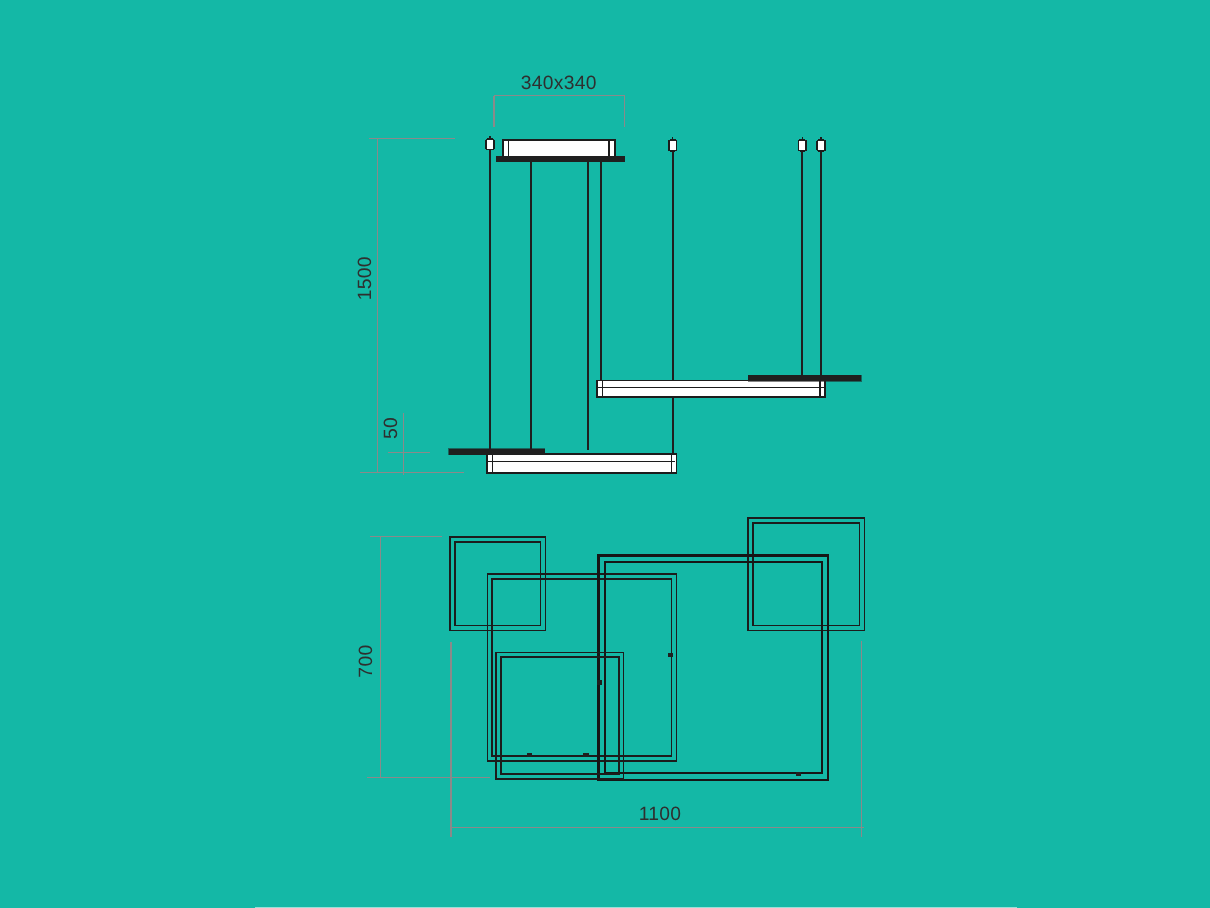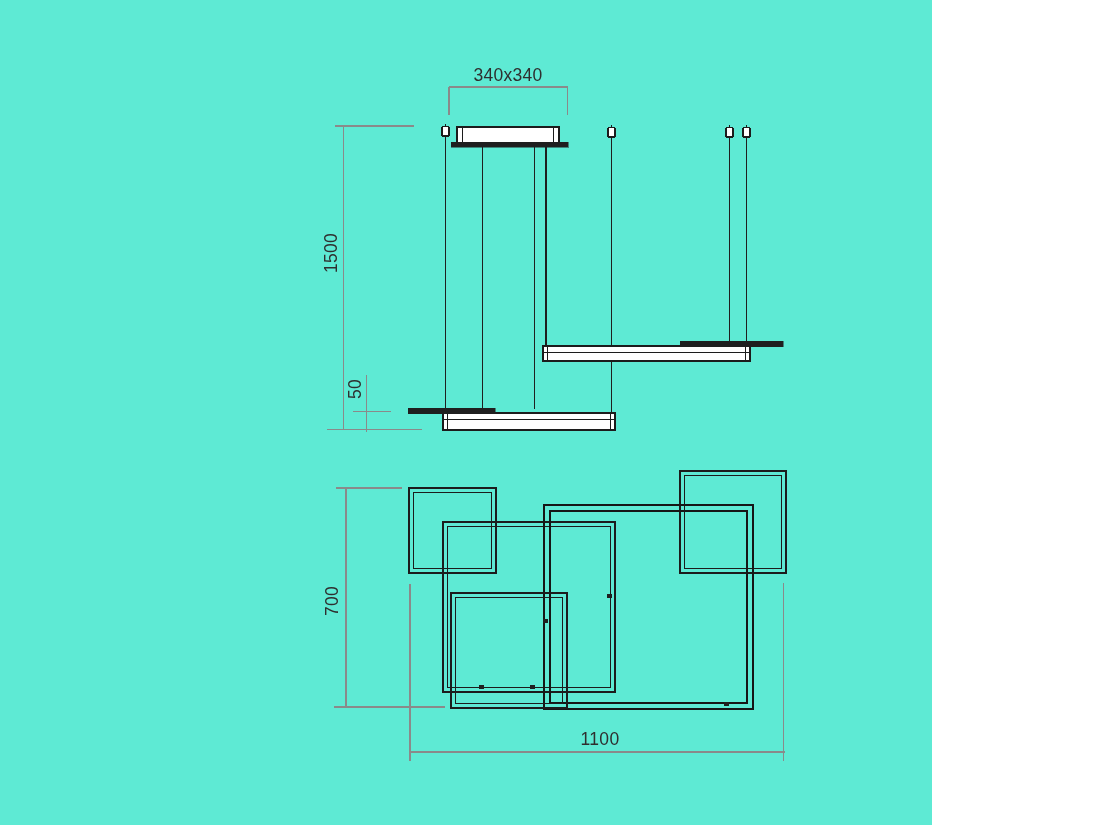--- a/index.html
+++ b/index.html
@@ -2,23 +2,23 @@
 <html><head>
 <meta charset="utf-8">
 <style>
   html, body {
     margin: 0;
     padding: 0;
     background: #ffffff;
   }
   .stage {
     position: relative;
-    width: 932px;
+    width: 1100px;
     height: 825px;
-    background: #5eead4;
+    background: #14b8a6;
     overflow: hidden;
   }
   svg { display: block; }
   .objfill{ stroke: #1c1c1c; stroke-width: 1.6; fill: #ffffff; }
   .cap    { stroke: #1c1c1c; stroke-width: 1.3; fill: none; }
   .inner  { stroke: #1c1c1c; stroke-width: 1.1; fill: none; }
   .plate  { fill: #1f1f1f; stroke: #1f1f1f; stroke-width: 0.5; }
   .wire   { stroke: #1f1f1f; stroke-width: 1.8; fill: none; }
   .grip   { stroke: #1c1c1c; stroke-width: 1.5; fill: #ffffff; }
   .dot    { fill: #1f1f1f; stroke: none; }

